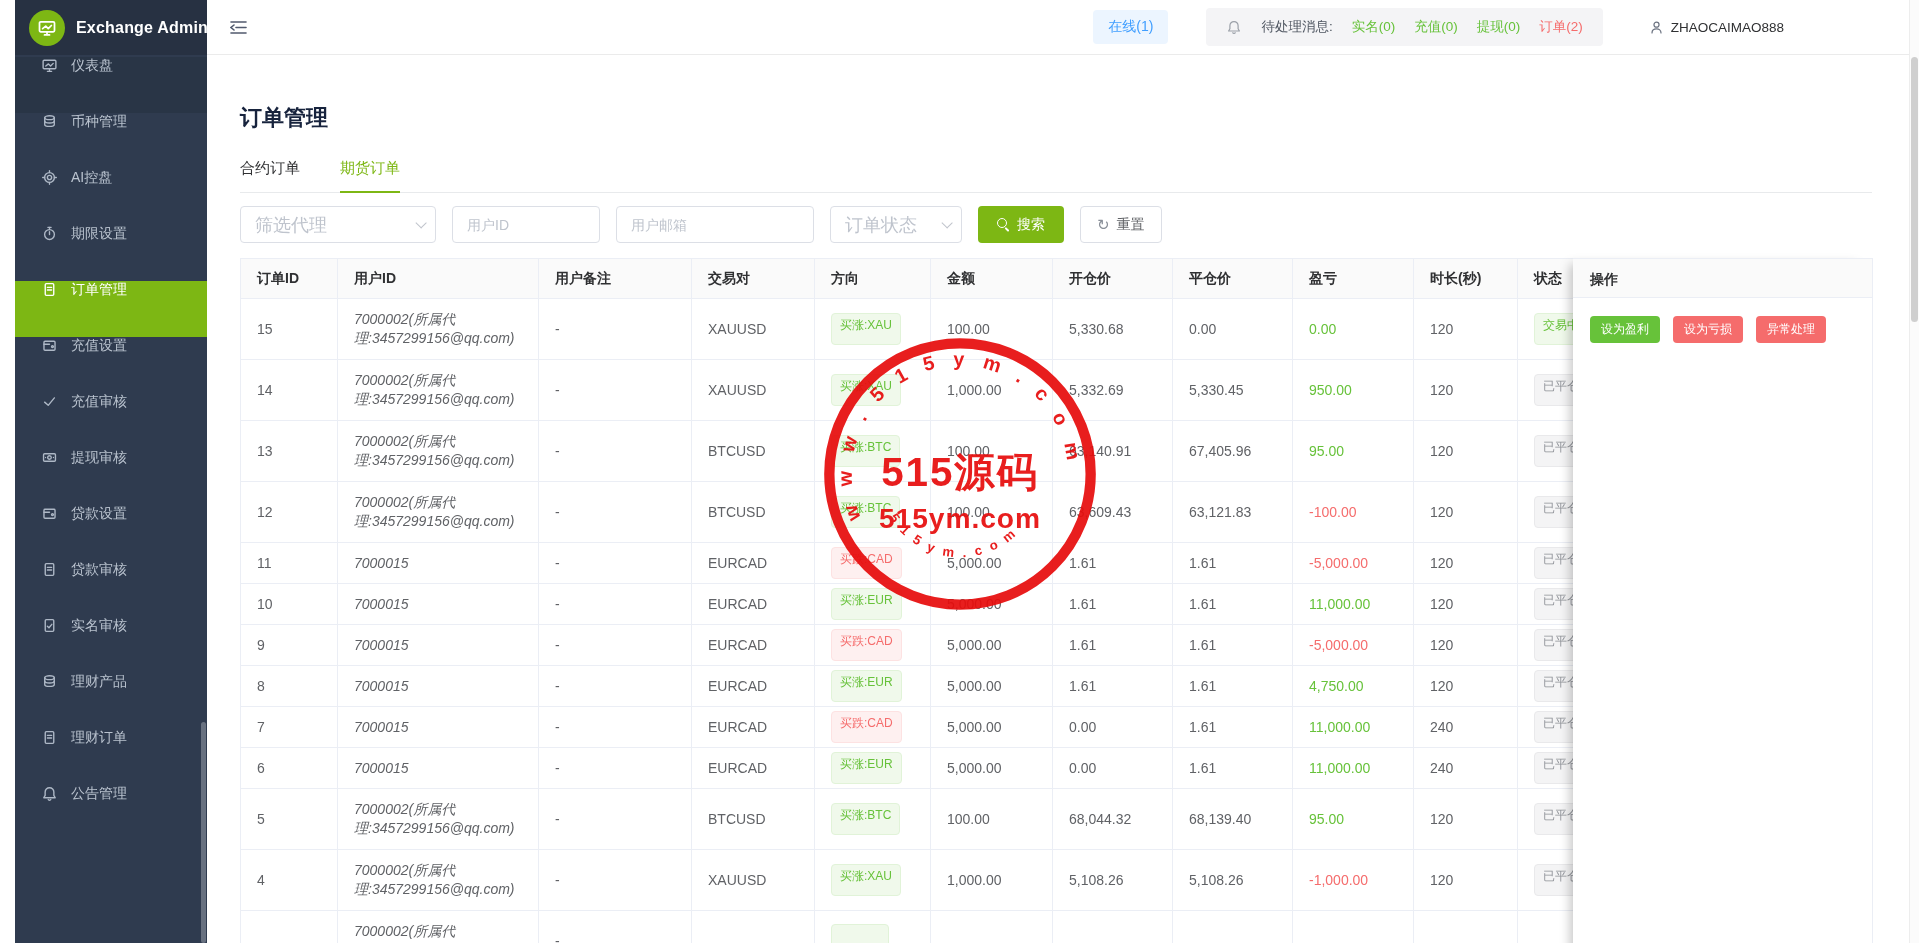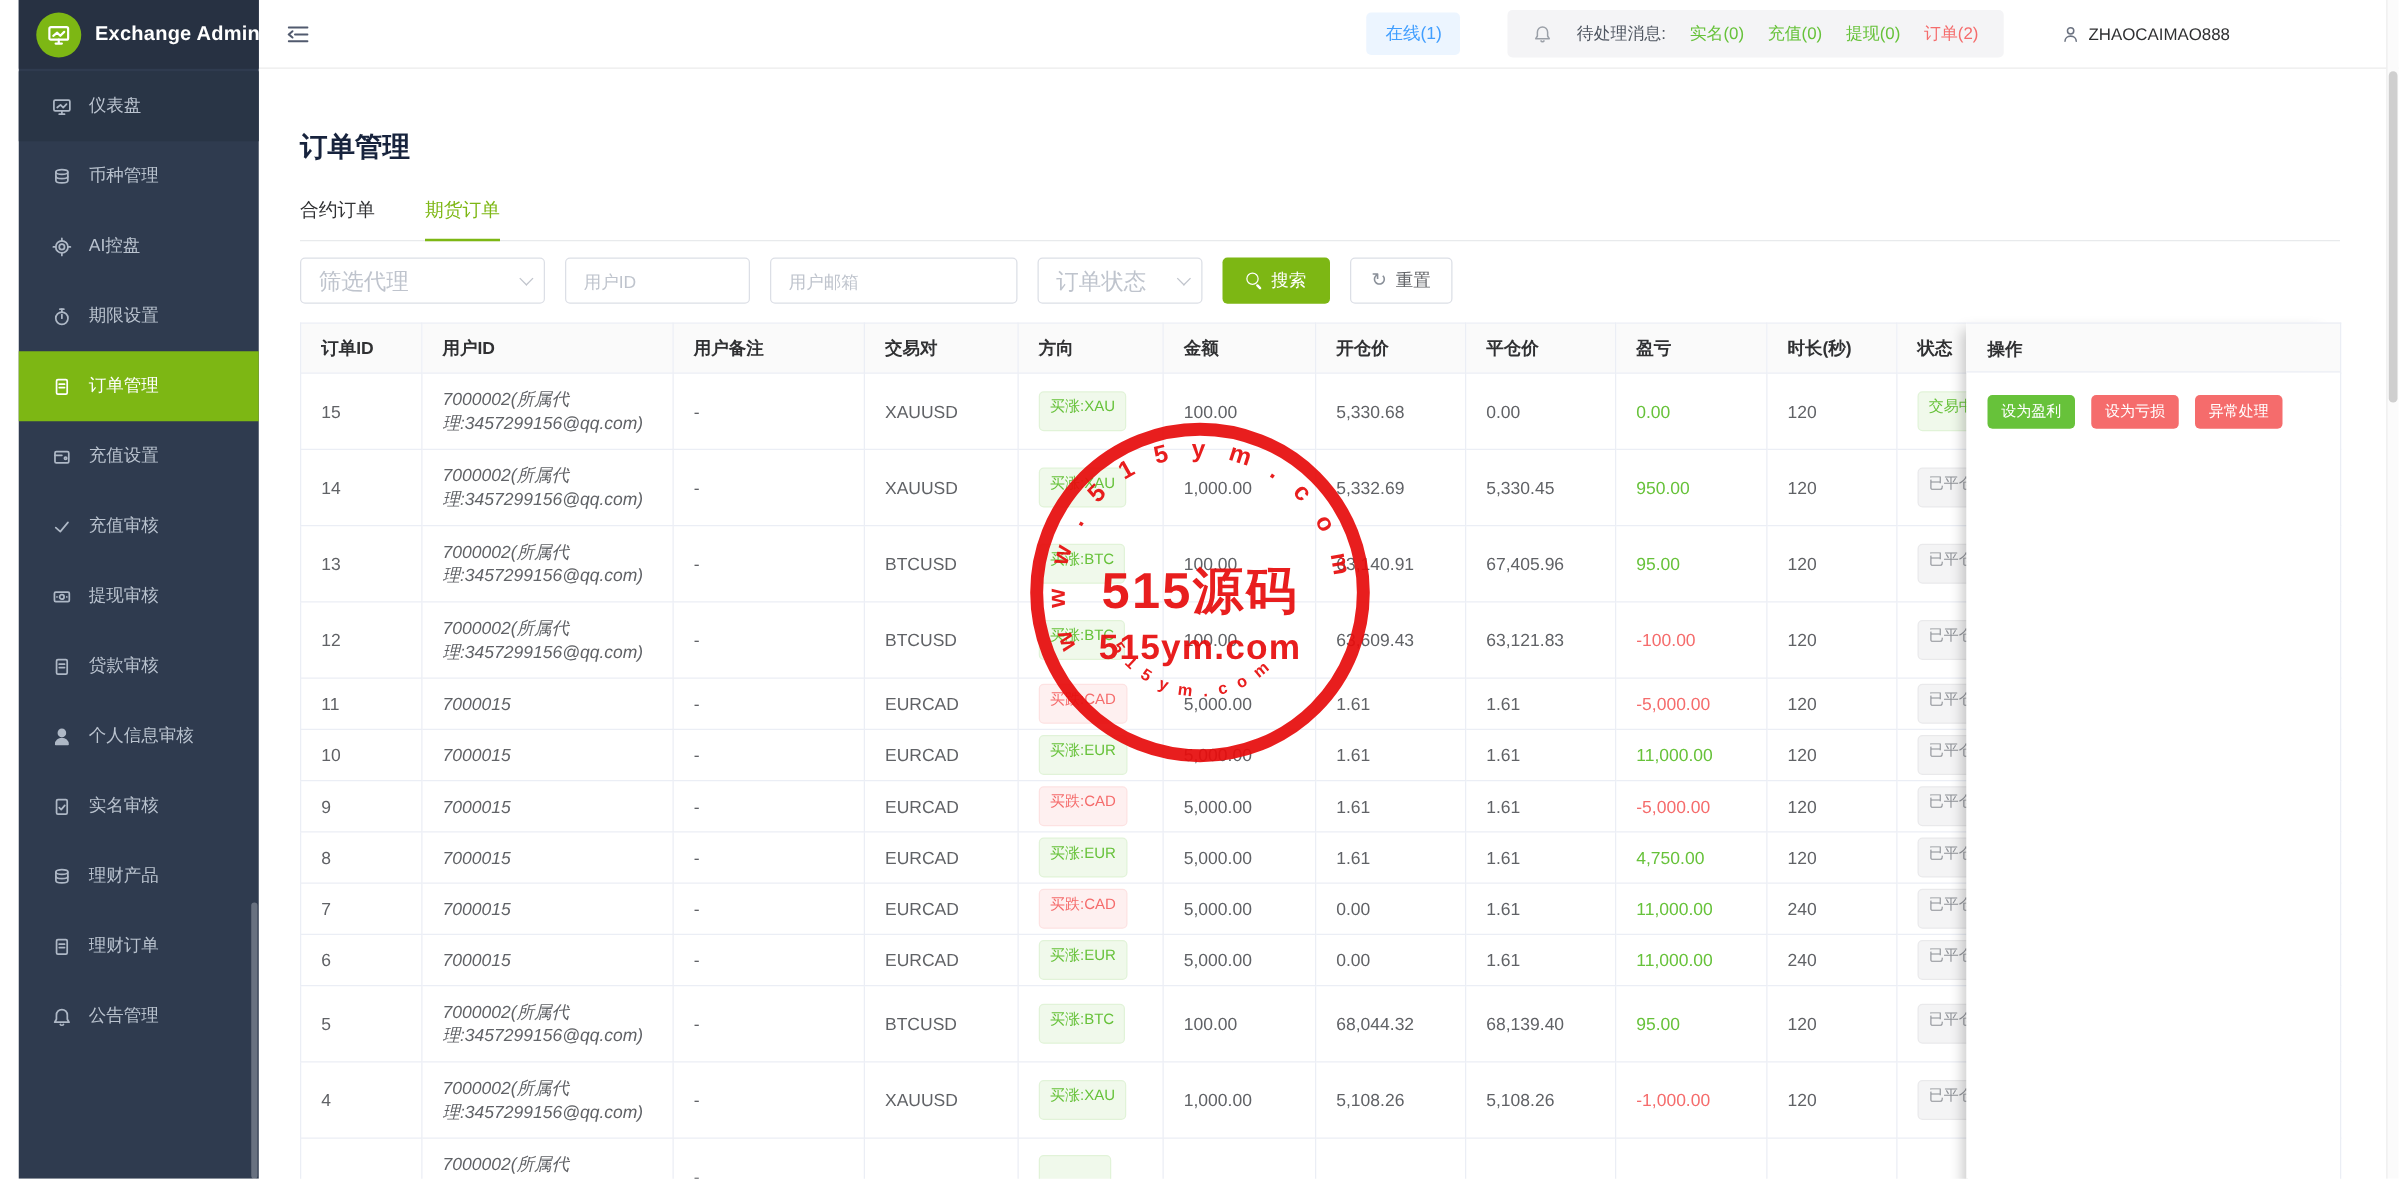--- a/index.html
+++ b/index.html
@@ -11,21 +11,21 @@
   html,body{width:1919px;height:943px;overflow:hidden;}
   body{font-family:"Liberation Sans","DejaVu Sans",sans-serif;background:#fff;position:relative;color:var(--txt);}
   svg{display:block;}
 
   
   .sidebar{position:absolute;left:15px;top:0;width:192px;height:943px;background:var(--side-bg);z-index:30;}
   .logo{height:55px;background:var(--side-logo);display:flex;align-items:center;padding-left:14px;gap:11px;}
   .logo-badge{width:36px;height:36px;border-radius:50%;background:var(--accent);display:flex;align-items:center;justify-content:center;flex:0 0 auto;}
   .logo-text{color:#fff;font-weight:bold;font-size:16px;letter-spacing:.2px;white-space:nowrap;}
   .menu{padding-top:2px;}
-  .menu-item{height:56px;display:flex;align-items:center;gap:13px;padding-left:26px;color:#bac3cf;font-size:14px;cursor:pointer;white-space:nowrap;}
+  .menu-item{height:56px;display:flex;gap:13px;padding-left:26px;color:#bac3cf;font-size:14px;cursor:pointer;white-space:nowrap;}
   .menu-item.shaded{background:var(--side-shade);}
   .menu-item.active{background:var(--accent);color:#fff;}
   .menu-item .mi{width:17px;height:17px;flex:0 0 auto;display:flex;align-items:center;justify-content:center;}
   .menu-item.active .mi svg *{stroke:#fff;}
   .side-thumb{position:absolute;right:1px;top:722px;width:5px;height:221px;background:rgba(255,255,255,.28);border-radius:3px;}
 
   
   .main{margin-left:192px;position:relative;}
   .topbar{height:55px;display:flex;align-items:center;border-bottom:1px solid #ebebeb;background:#fff;padding:0 135px 0 38px;}
   .collapse{cursor:pointer;}
@@ -187,35 +187,36 @@
             <circle cx="8" cy="8" r="1.7"></circle>
             <line x1="4.3" y1="8" x2="4.3" y2="8.01"></line>
             <line x1="11.7" y1="8" x2="11.7" y2="8.01"></line>
           </svg>
         </span>
         <span>提现审核</span>
       </div>
       <div class="menu-item">
         <span class="mi">
           <svg width="17" height="17" viewBox="0 0 16 16" fill="none" stroke="#aeb8c6" stroke-width="1.3" stroke-linecap="round" stroke-linejoin="round">
+            <rect x="2.8" y="4" width="10.4" height="8.5" rx="1"></rect>
+            <line x1="2.8" y1="6.8" x2="8" y2="6.8"></line>
+            <circle cx="10.8" cy="9" r=".9"></circle>
+          </svg>
+        </span>
+        <span>贷款设置</span>
+      </div>
+      <div class="menu-item">
+        <span class="mi">
+          <svg width="17" height="17" viewBox="0 0 16 16" fill="none" stroke="#aeb8c6" stroke-width="1.3" stroke-linecap="round" stroke-linejoin="round">
             <rect x="4" y="2.5" width="8" height="11" rx="1"></rect>
             <line x1="6" y1="6" x2="10" y2="6"></line>
             <line x1="6" y1="8.5" x2="10" y2="8.5"></line>
           </svg>
         </span>
         <span>贷款审核</span>
-      </div>
-      <div class="menu-item">
-        <span class="mi">
-          <svg width="17" height="17" viewBox="0 0 16 16" fill="none" stroke="#aeb8c6" stroke-width="1.3" stroke-linecap="round" stroke-linejoin="round">
-            <circle class="f" cx="8" cy="5" r="2.6" fill="#aeb8c6"></circle>
-            <path class="f" d="M3.4 13.6c0-2.6 2.1-4.2 4.6-4.2s4.6 1.6 4.6 4.2z" fill="#aeb8c6"></path>
-          </svg>
-        </span>
-        <span>个人信息审核</span>
       </div>
       <div class="menu-item">
         <span class="mi">
           <svg width="17" height="17" viewBox="0 0 16 16" fill="none" stroke="#aeb8c6" stroke-width="1.3" stroke-linecap="round" stroke-linejoin="round">
             <rect x="4" y="2.5" width="8" height="11" rx="1"></rect>
             <polyline points="6 8.6 7.5 10.1 10.2 6.9"></polyline>
           </svg>
         </span>
         <span>实名审核</span>
       </div>

